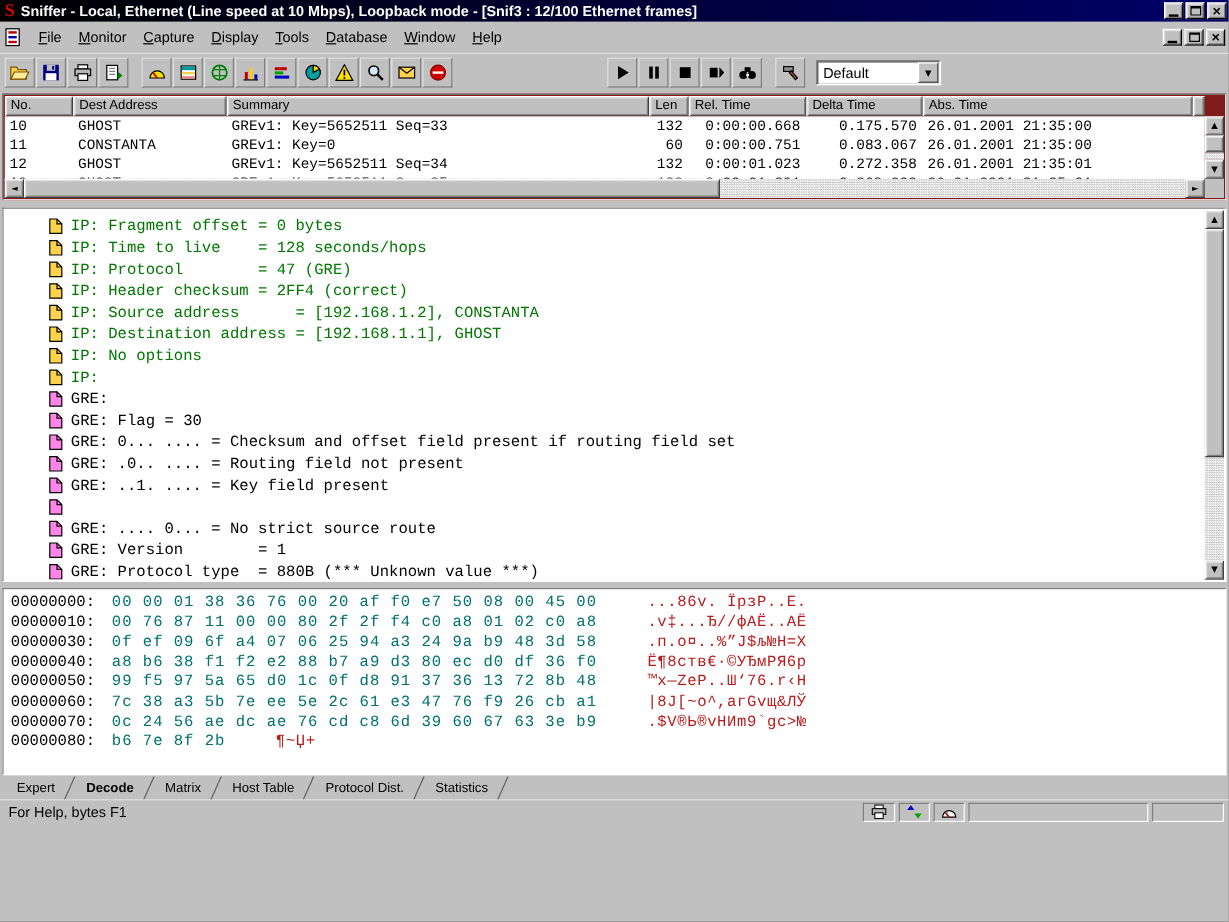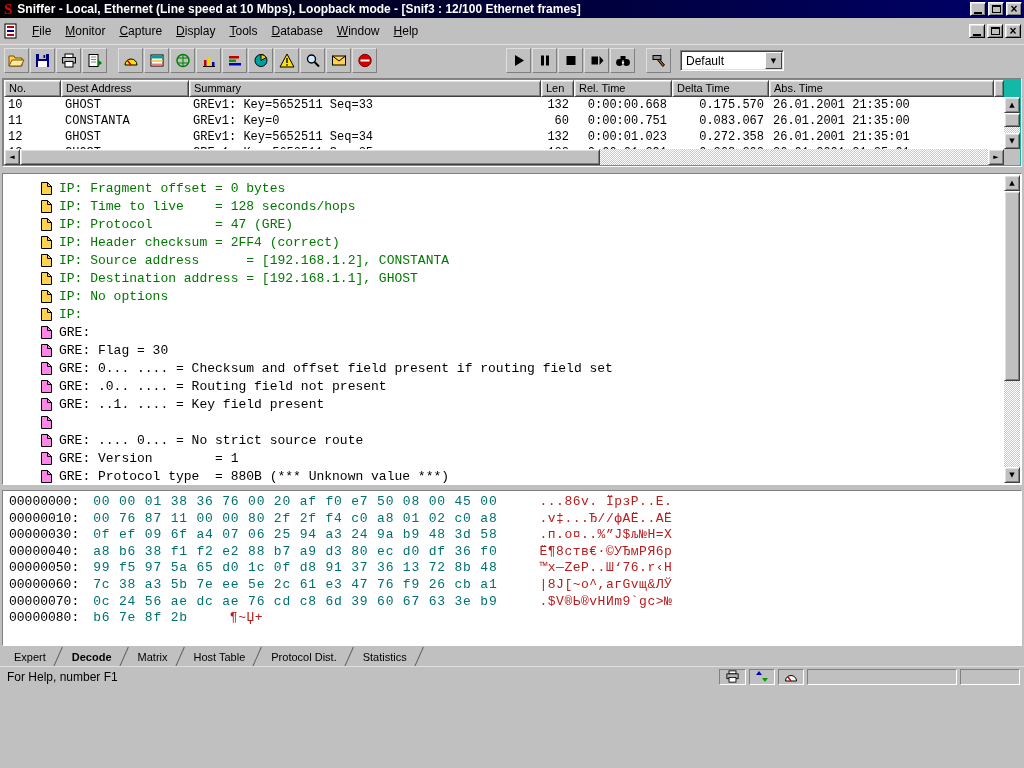--- a/index.html
+++ b/index.html
@@ -57,21 +57,21 @@
     box-shadow:inset 1px 1px 0 #dfdfdf, inset -1px -1px 0 #808080;
     display:flex; align-items:center; justify-content:center;
     font-family:"DejaVu Sans",sans-serif; font-size:7px; color:#000;
   }
   .track { background-image:conic-gradient(#ffffff 25%, #c9c9c9 0 50%, #ffffff 0 75%, #c9c9c9 0); background-size:2px 2px; }
   .thumb {
     background:#c0c0c0; border:1px solid; border-color:#fff #404040 #404040 #fff;
     box-shadow:inset 1px 1px 0 #dfdfdf, inset -1px -1px 0 #808080;
   }
   
-  .listpane { height:89px; margin:2px 2px 0 2px; position:relative; background:#14b8a6; border:1px solid; border-color:#808080 #fff #fff #808080; }
+  .listpane { height:89px; margin:2px 2px 0 2px; position:relative; background:#7f1d1d; border:1px solid; border-color:#808080 #fff #fff #808080; }
   .lheader { position:absolute; top:1px; left:1px; right:17px; height:17px; display:flex; overflow:hidden; }
   .hcell {
     height:17px; background:#c0c0c0; flex-shrink:0;
     border:1px solid; border-color:#fff #404040 #404040 #fff;
     box-shadow:inset 1px 1px 0 #dfdfdf, inset -1px -1px 0 #808080;
     font-size:11px; padding:1px 0 0 4px; white-space:nowrap; overflow:hidden;
   }
   .hcell.stub { flex:1; }
   .lbody { position:absolute; top:18px; left:1px; right:17px; height:54px; overflow:hidden; background:#fff; }
   .prow { display:flex; height:16px; font:12px "Liberation Mono","DejaVu Sans Mono",monospace; white-space:nowrap; }
@@ -619,21 +619,21 @@
   <div class="tabsrow">
       <div class="tab">Expert</div>
       <div class="tab active">Decode</div>
       <div class="tab">Matrix</div>
       <div class="tab">Host Table</div>
       <div class="tab">Protocol Dist.</div>
       <div class="tab">Statistics</div>
     </div>
 
   <div class="statusbar">
-    <span class="sb-text">For Help, number F1</span>
+    <span class="sb-text">For Help, bytes F1</span>
     <div style="display:flex;gap:3px;align-items:center">
         <div class="sb-pane">
           <svg width="15" height="13" viewBox="0 0 16 15">
             <rect x="4" y="1" width="8" height="3.5" fill="#fff" stroke="#000"></rect>
             <rect x="1.5" y="4.5" width="13" height="5.5" fill="#b8b8b8" stroke="#000"></rect>
             <rect x="4" y="8.5" width="8" height="5.5" fill="#fff" stroke="#000"></rect>
           </svg>
         </div>
         <div class="sb-pane">
           <svg width="14" height="13" viewBox="0 0 14 13">

